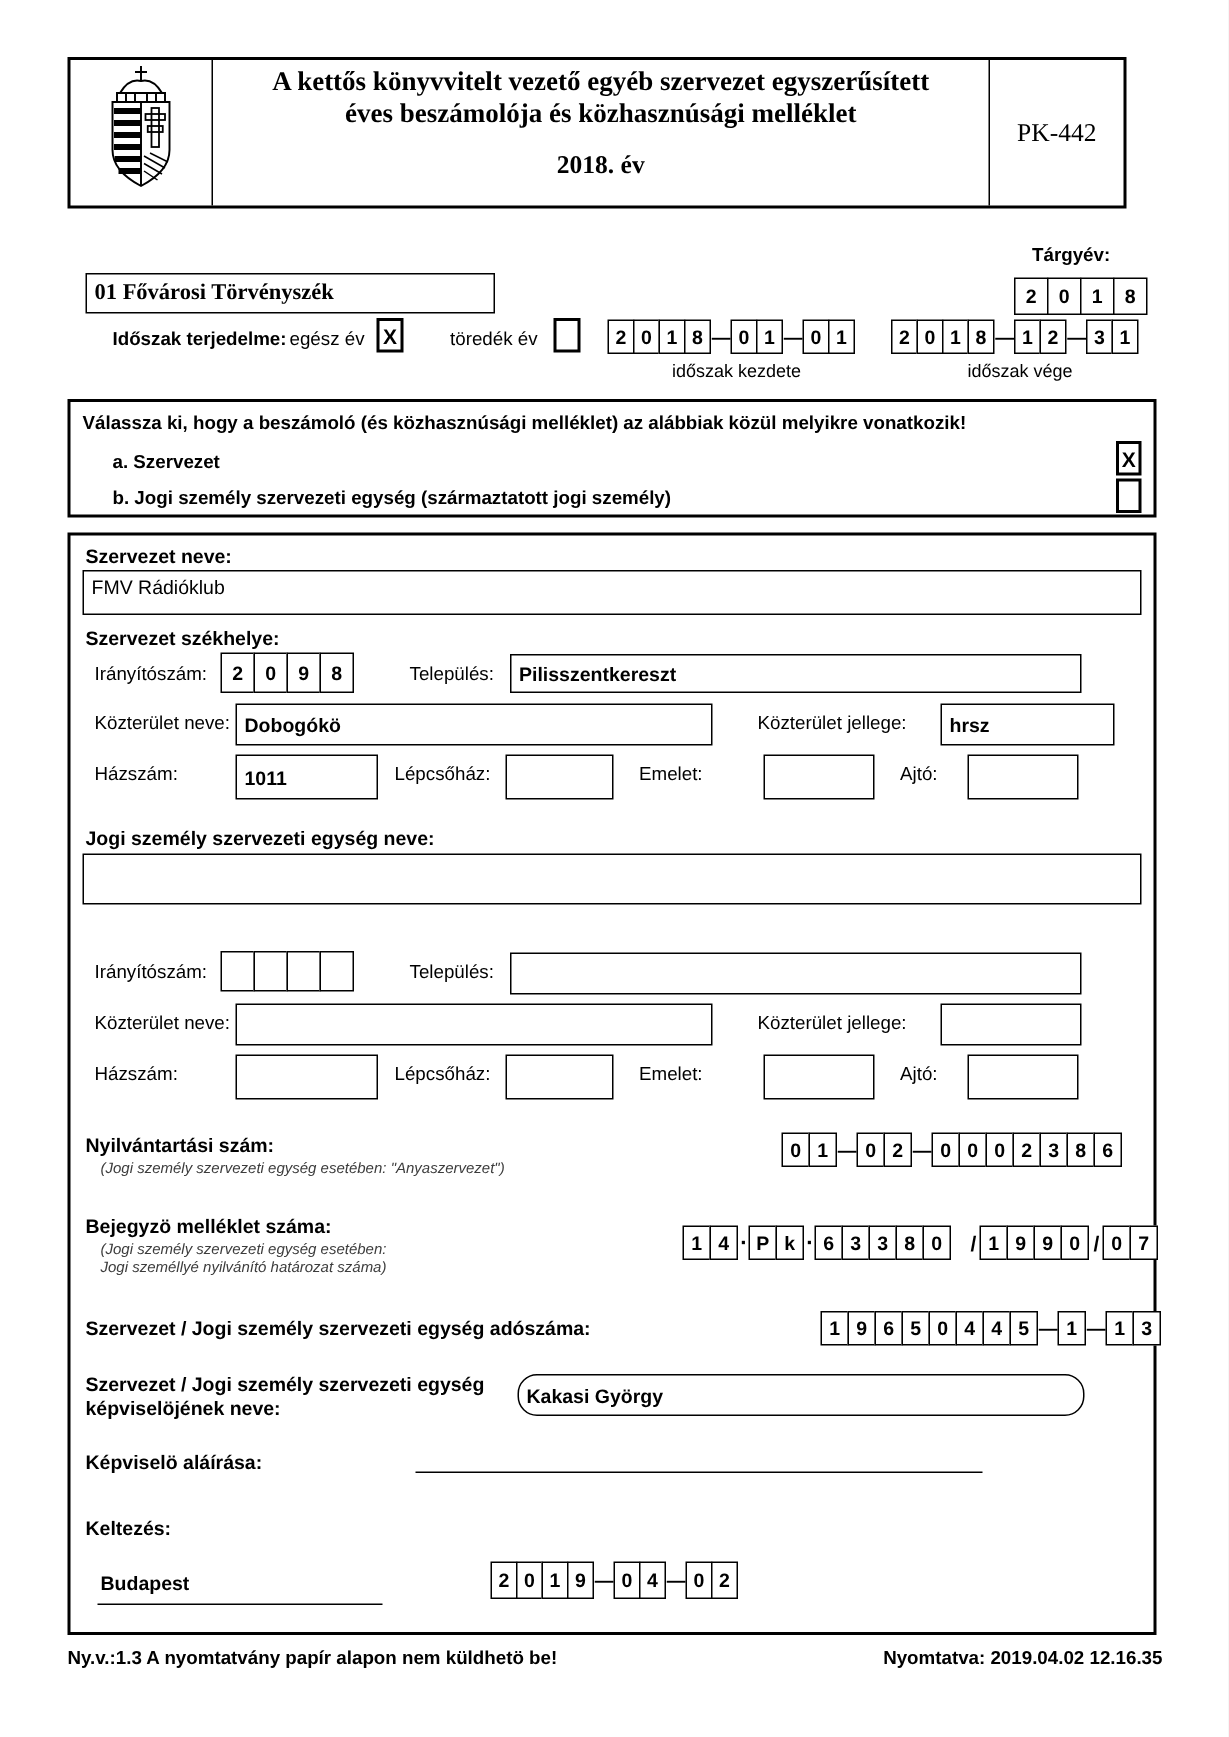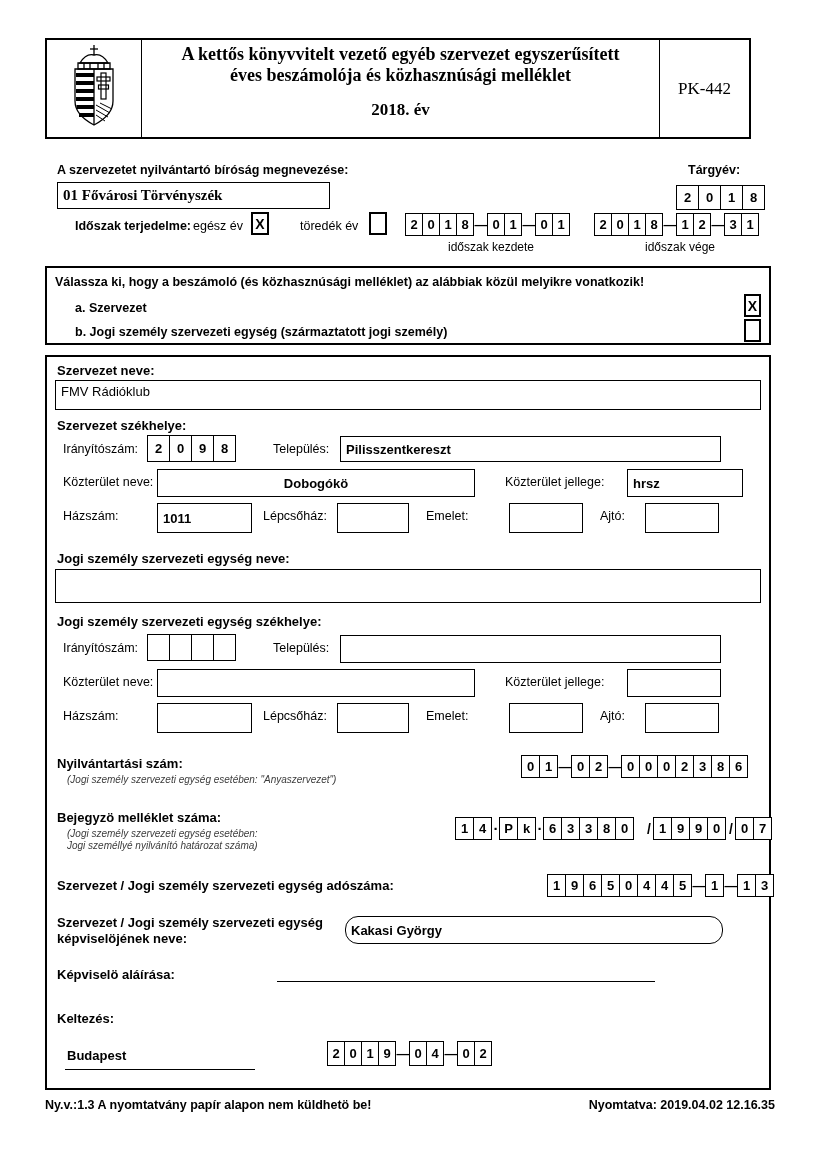--- a/index.html
+++ b/index.html
@@ -96,21 +96,20 @@
       </span>
     </div>
     <div class="hdr-title">
       <div class="t1">A kettős könyvvitelt vezető egyéb szervezet egyszerűsített</div>
       <div class="t1">éves beszámolója és közhasznúsági melléklet</div>
       <div class="yr">2018. év</div>
     </div>
     <div class="hdr-pk">PK-442</div>
   </div>
 
-  <div class="abs lbl" style="left:57px; top:163px;">A szervezetet nyilvántartó bíróság megnevezése:</div>
   <div class="abs field serif" style="left:57px; top:182px; width:273px; height:27px;">
     <span>01 Fővárosi Törvényszék</span>
   </div>
   <div class="abs lbl" style="left:688px; top:163px;">Tárgyév:</div>
   <div class="abs cellgroup c22" style="left:676px; top:185px;">
       <span class="cell">2</span>
       <span class="cell">0</span>
       <span class="cell">1</span>
       <span class="cell">8</span>
     </div>
@@ -172,21 +171,21 @@
         <span class="cell">0</span>
         <span class="cell">9</span>
         <span class="cell">8</span>
       </div>
     <div class="abs txt" style="left:226px; top:85px;">Település:</div>
     <div class="abs field bold" style="left:293px; top:79px; width:381px; height:26px;text-align:right;">
       <span>Pilisszentkereszt</span>
     </div>
 
     <div class="abs txt" style="left:16px; top:118px;">Közterület neve:</div>
-    <div class="abs field bold" style="left:110px; top:112px; width:318px; height:28px;justify-content:center;">
+    <div class="abs field bold" style="left:110px; top:112px; width:318px; height:28px;">
       <span>Dobogókö</span>
     </div>
     <div class="abs txt" style="left:458px; top:118px;">Közterület jellege:</div>
     <div class="abs field bold" style="left:580px; top:112px; width:116px; height:28px;">
       <span>hrsz</span>
     </div>
 
     <div class="abs txt" style="left:16px; top:152px;">Házszám:</div>
     <div class="abs field bold" style="left:110px; top:146px; width:95px; height:30px;">
       <span>1011</span>
@@ -202,21 +201,20 @@
     <div class="abs txt" style="left:553px; top:152px;">Ajtó:</div>
     <div class="abs field bold" style="left:598px; top:146px; width:74px; height:30px;">
       <span></span>
     </div>
 
     <div class="abs lbl-lg" style="left:10px; top:194px;">Jogi személy szervezeti egység neve:</div>
     <div class="abs field reg" style="left:8px; top:212px; width:706px; height:34px;">
       <span></span>
     </div>
 
-    <div class="abs lbl-lg" style="left:10px; top:257px;">Jogi személy szervezeti egység székhelye:</div>
 
     <div class="abs txt" style="left:16px; top:284px;">Irányítószám:</div>
     <div class="abs cellgroup cpost" style="left:100px; top:277px;">
         <span class="cell"></span>
         <span class="cell"></span>
         <span class="cell"></span>
         <span class="cell"></span>
       </div>
     <div class="abs txt" style="left:226px; top:284px;">Település:</div>
     <div class="abs field bold" style="left:293px; top:278px; width:381px; height:28px;">

